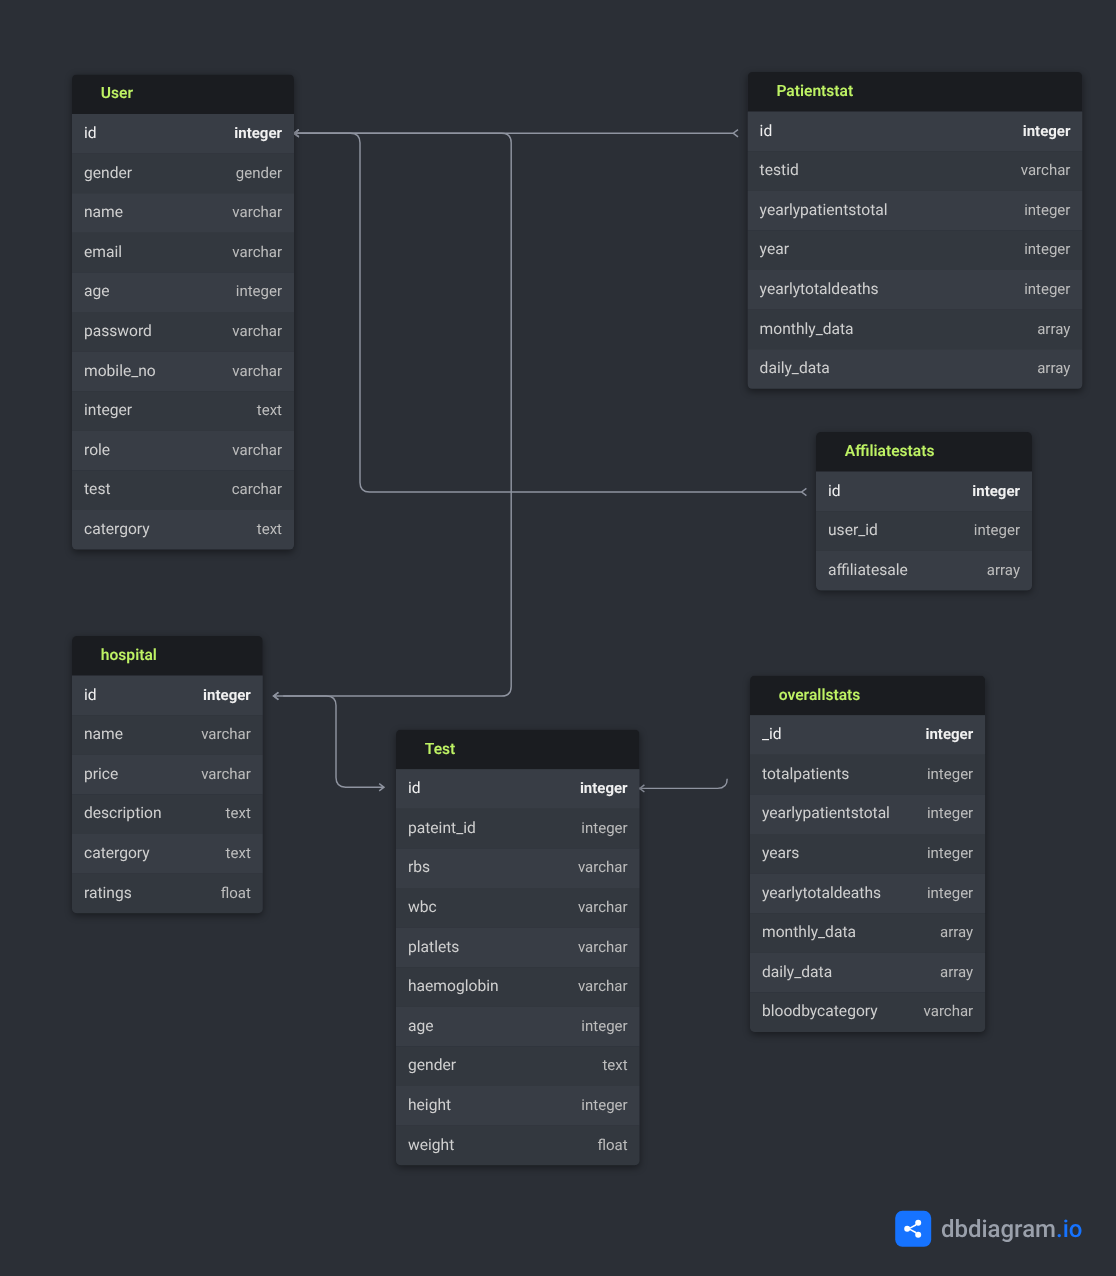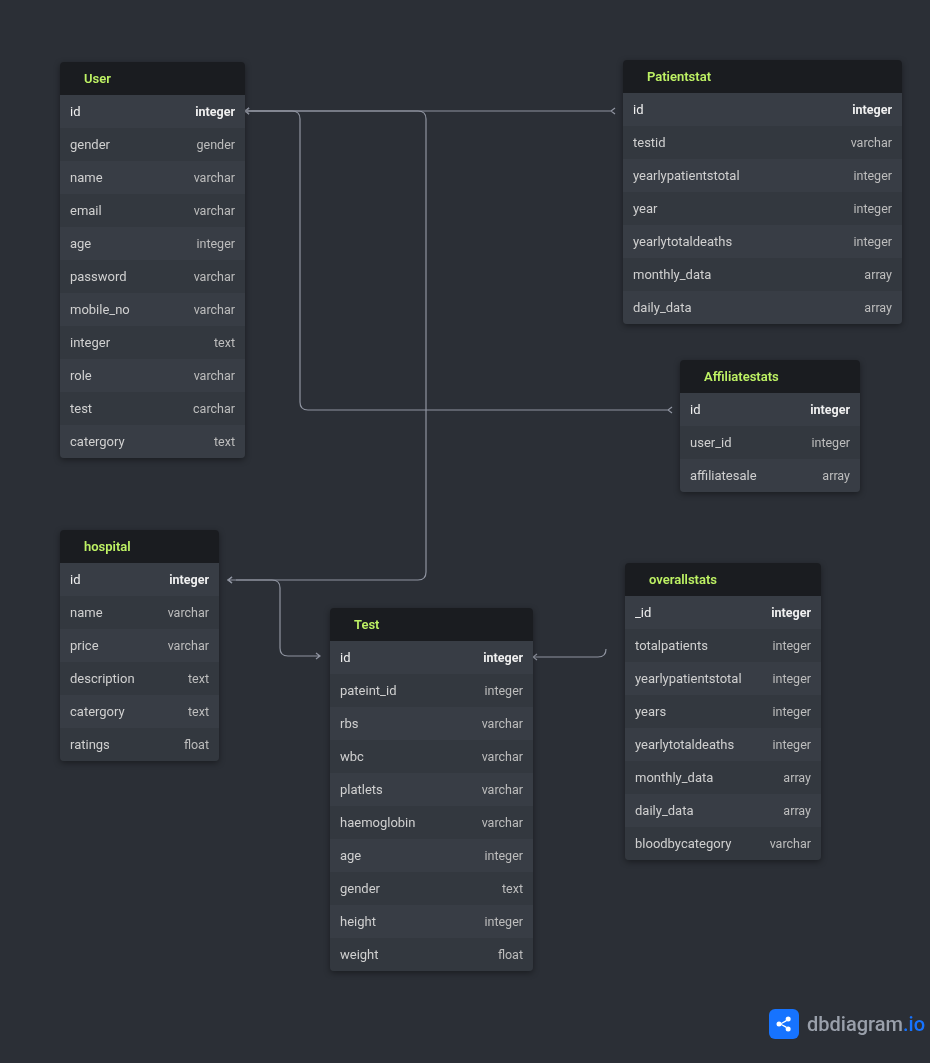--- a/index.html
+++ b/index.html
@@ -52,21 +52,21 @@
     pointer-events: none;
   }
   svg.relations path {
     stroke: #8f94a0;
     stroke-width: 1.2;
     fill: none;
   }
 
   .watermark {
     position: absolute;
-    right: 5px;
+    right: 28px;
     bottom: 24px;
     display: flex;
     align-items: center;
     gap: 8px;
   }
   .watermark .icon-box {
     width: 30px;
     height: 30px;
     background: #1673ff;
     border-radius: 6px;

